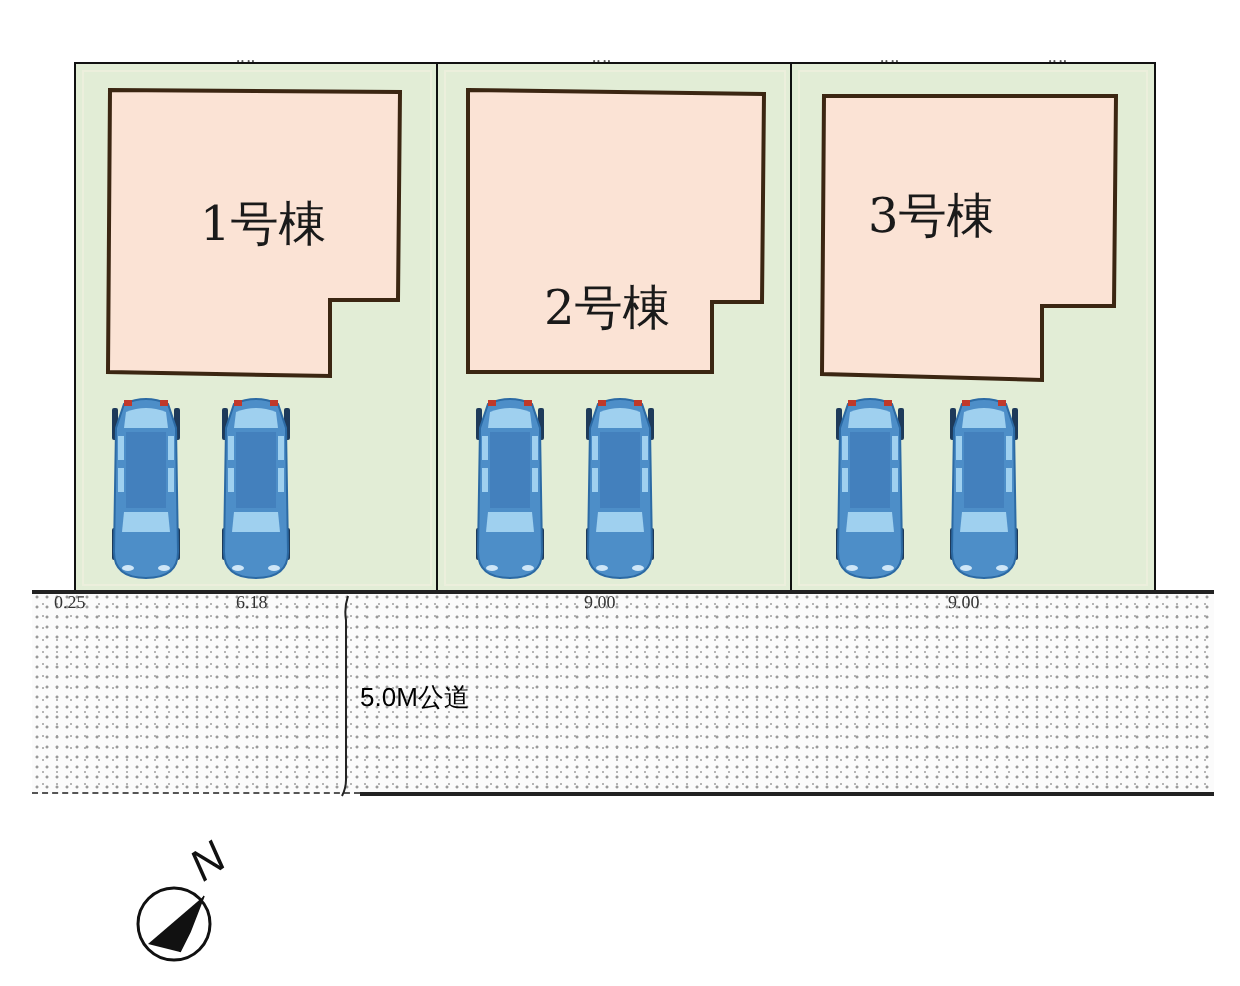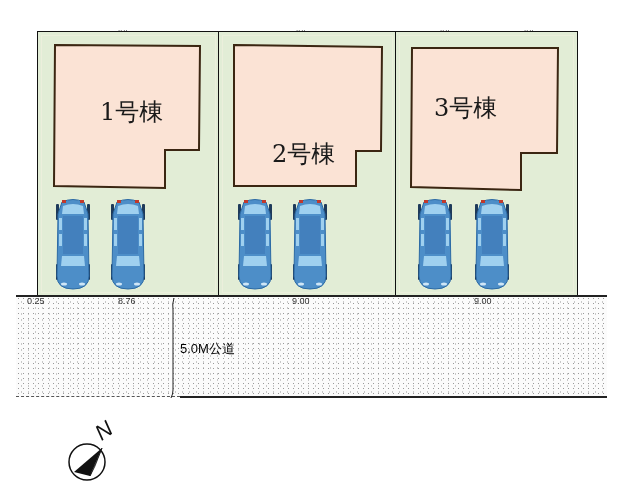--- a/index.html
+++ b/index.html
@@ -13,21 +13,21 @@
   .road { position:absolute; left:16px; top:296px; width:591px; height:101px;
           background-color:#fbfbfb;
           background-image:
             radial-gradient(#9a9a9a 0.6px, transparent 0.9px),
             radial-gradient(#b5b5b5 0.5px, transparent 0.8px);
           background-size:5px 5px, 7px 6px;
           background-position:0 0, 2px 3px; }
   .road-top { position:absolute; left:16px; top:295px; width:591px; height:1.5px; background:#222; }
   .road-bottom { position:absolute; left:180px; top:396px; width:427px; height:1.5px; background:#222; }
   .road-bottom-dash { position:absolute; left:16px; top:396px; width:164px; height:1px; border-top:1px dashed #555; }
-  .dim { position:absolute; font-size:9px; color:#333; font-family:Liberation Sans, sans-serif;text-align:center; }
+  .dim { position:absolute; font-size:9px; color:#333; font-family:Liberation Serif, serif;text-align:center; }
   .road-label { position:absolute; left:180px; top:340px; font-size:13px; color:#000000; }
   .topdim { position:absolute; font-size:8px; color:#555; top:22px; letter-spacing:1px; }
 </style>
 </head>
 <body>
 
 <div class="topdim" style="left:118px;">‥‥</div>
 <div class="topdim" style="left:296px;">‥‥</div>
 <div class="topdim" style="left:440px;">‥‥</div>
 <div class="topdim" style="left:524px;">‥‥</div>
@@ -105,21 +105,21 @@
 <div class="road-top"></div>
 <div class="road-bottom"></div>
 <div class="road-bottom-dash"></div>
 
 <svg class="abs" style="left:165px; top:294px;" width="20" height="106">
   <path d="M9,4 Q7,10 8,16 L8,96 Q8,100 6,104" stroke="#222" stroke-width="1" fill="none"></path>
 </svg>
 <div class="road-label">5.0M公道</div>
 
 <div class="dim" style="left:27px; top:296px;">0.25</div>
-<div class="dim" style="left:118px; top:296px;">8.76</div>
+<div class="dim" style="left:118px; top:296px;">6.18</div>
 <div class="dim" style="left:292px; top:296px;">9.00</div>
 <div class="dim" style="left:474px; top:296px;">9.00</div>
 
 <svg class="abs" style="left:60px; top:418px;" width="70" height="68">
   <circle cx="27" cy="44" r="18" fill="#fff" stroke="#111" stroke-width="1.5"></circle>
   <polygon points="42,30 14,54 30,58" fill="#111"></polygon>
   <polygon points="42,30 30,58 35,48" fill="#fff" stroke="#111" stroke-width="0.8"></polygon>
 </svg>
 <div class="abs" style="left:96px; top:418px; font-size:22px; font-style:italic; transform:rotate(-35deg); color:#111;">N</div>
 

